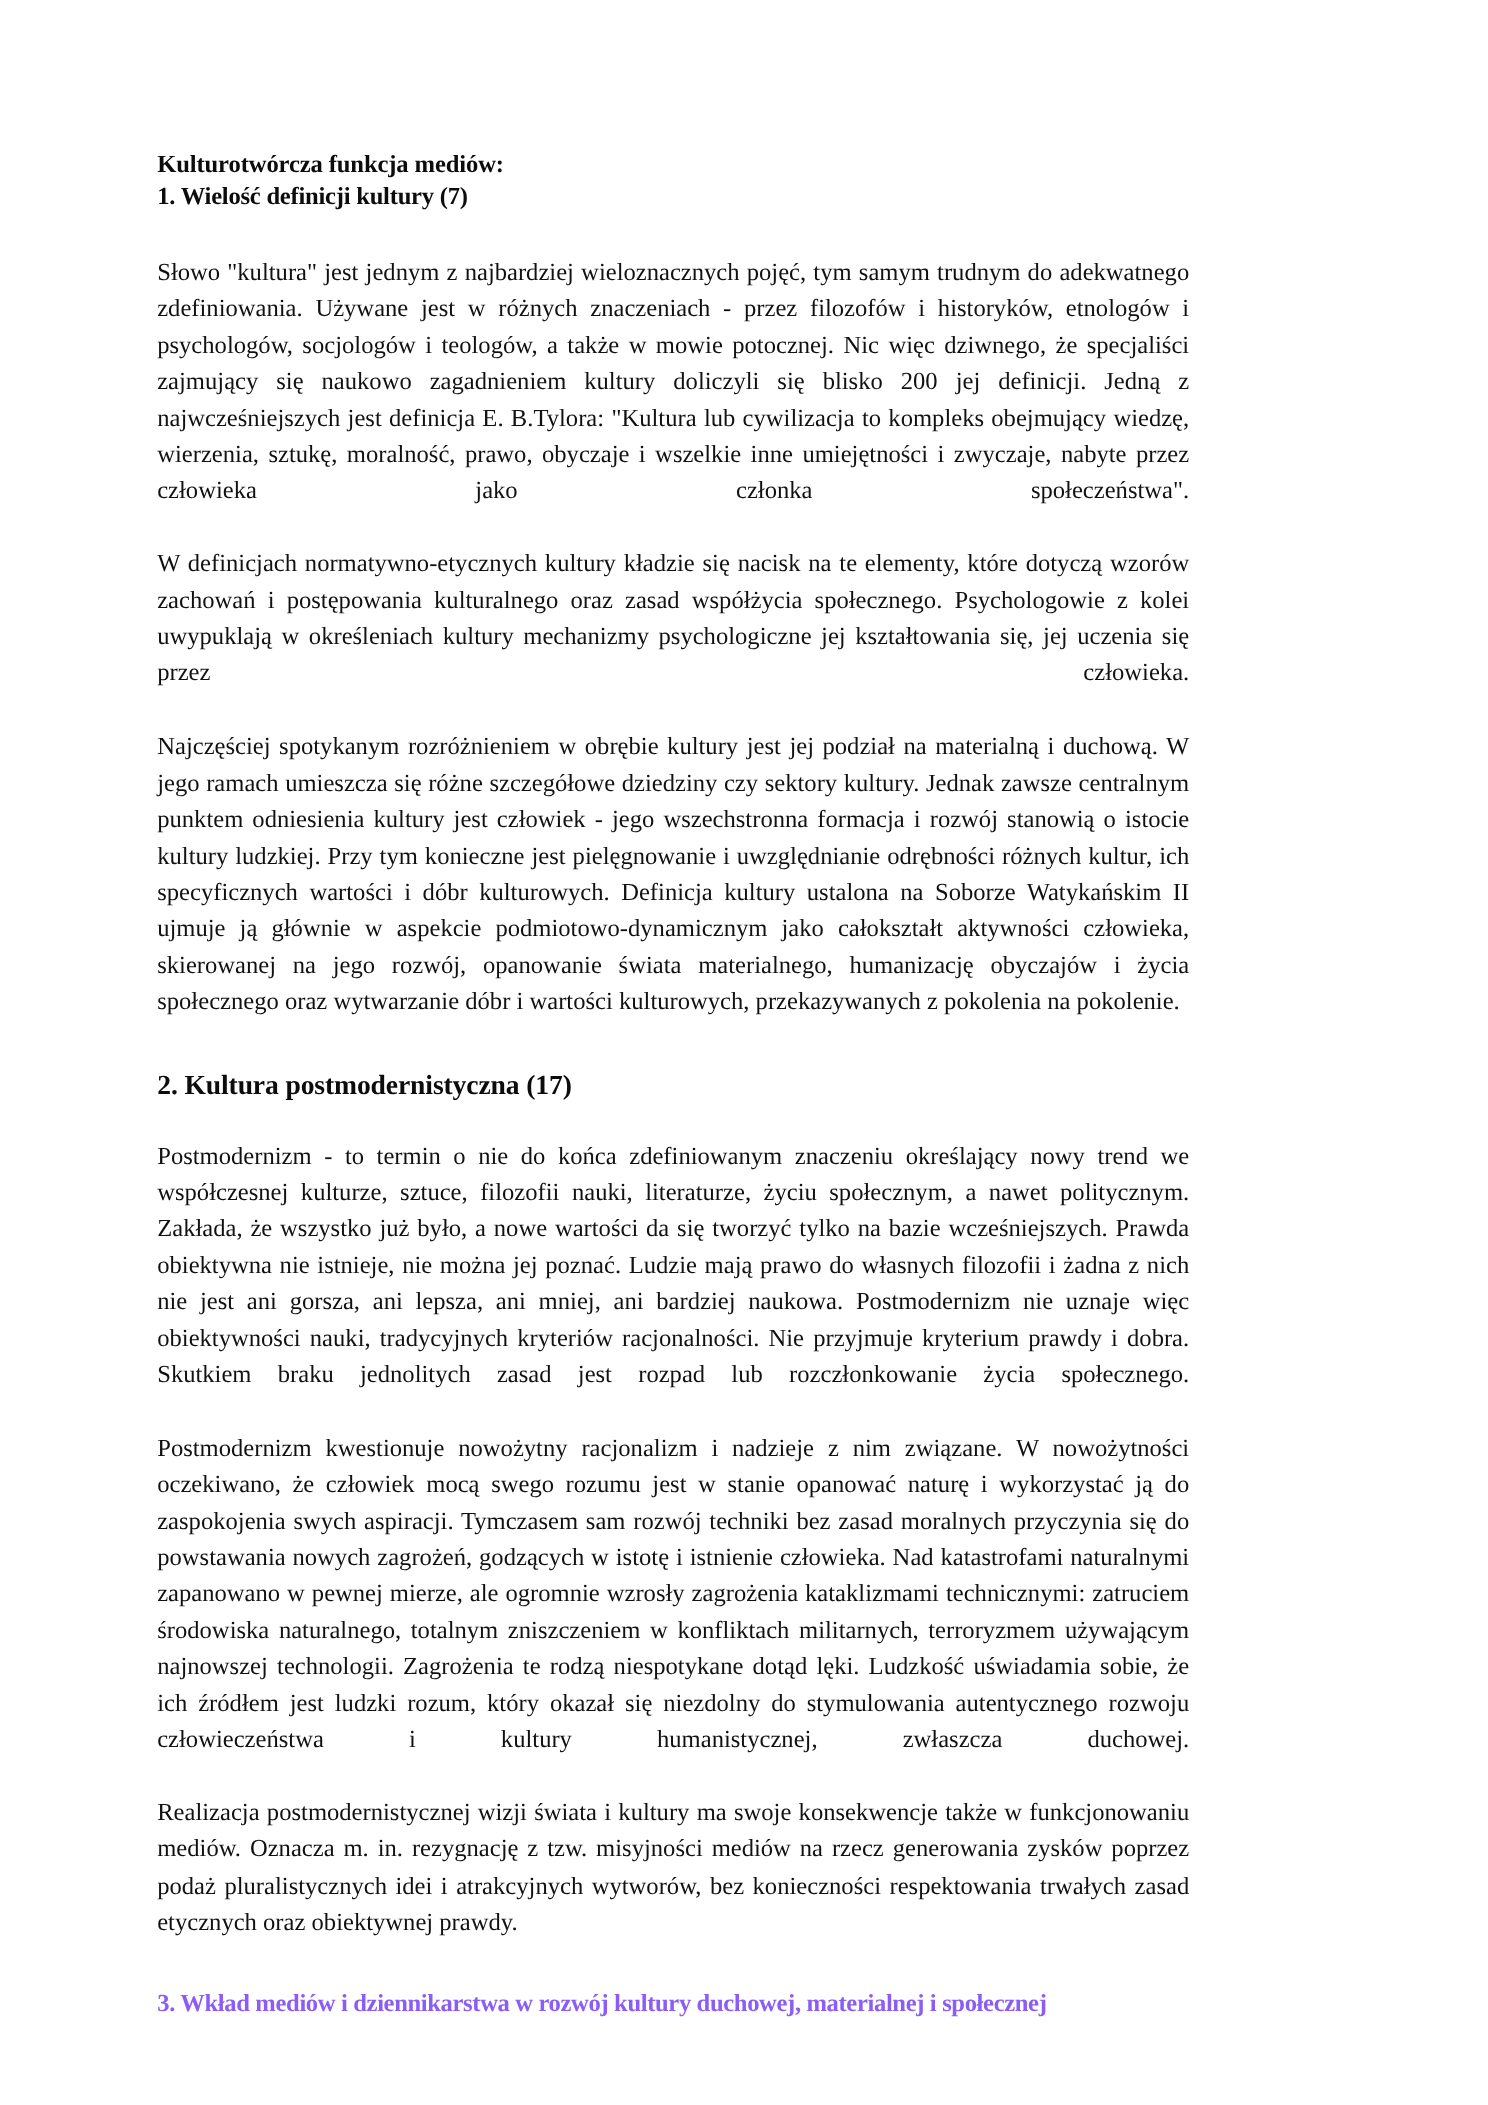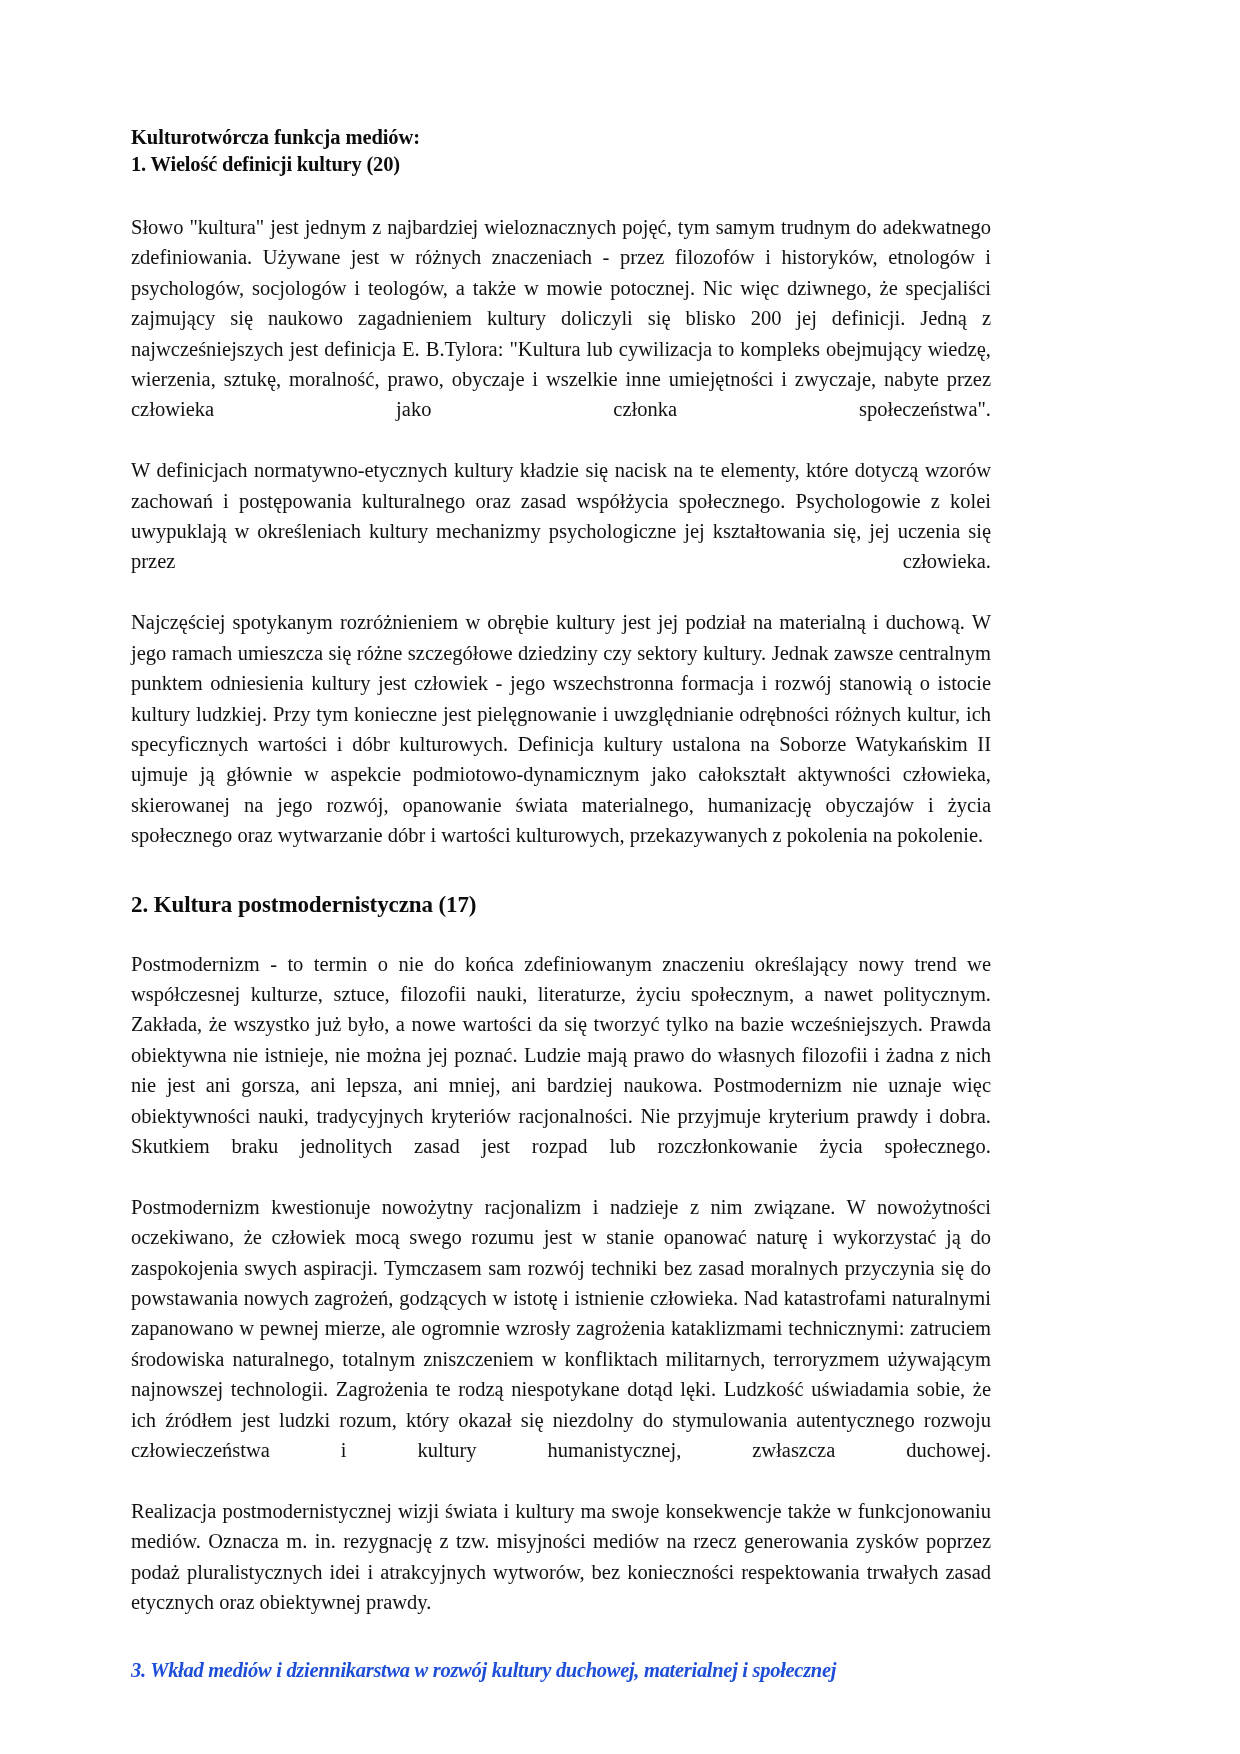--- a/index.html
+++ b/index.html
@@ -48,24 +48,23 @@
     line-height: 27px;
     letter-spacing: -0.1px;
     color: #0c0c0c;
     margin: 0;
   }
   .heading-3 {
     font-weight: bold;
     font-size: 20.5px;
     line-height: 27px;
     letter-spacing: -0.3px;
-    color: #1d4ed8;
+    color: #8b5cf6;
     margin: 0;
     white-space: nowrap;
-    font-style: italic;
   }
   
   .para {
     margin: 0;
     font-size: 20.5px;
     line-height: 30.4px;
     text-align: justify;
     text-justify: inter-word;
     color: #111111;
     hyphens: none;
@@ -82,21 +81,21 @@
   .para.last::after { display: none; }
 </style>
 </head>
 <body>
 
 <div class="page">
   <div class="doc-body">
 
     <div class="heading-block">
       <div class="heading">Kulturotwórcza funkcja mediów:</div>
-      <div class="heading tight">1. Wielość definicji kultury (20)</div>
+      <div class="heading tight">1. Wielość definicji kultury (7)</div>
     </div>
 
     <div class="gap-lg"></div>
 
     <p class="para">Słowo "kultura" jest jednym z najbardziej wieloznacznych pojęć, tym samym trudnym do adekwatnego zdefiniowania. Używane jest w różnych znaczeniach - przez filozofów i historyków, etnologów i psychologów, socjologów i teologów, a także w mowie potocznej. Nic więc dziwnego, że specjaliści zajmujący się naukowo zagadnieniem kultury doliczyli się blisko 200 jej definicji. Jedną z najwcześniejszych jest definicja E. B.Tylora: "Kultura lub cywilizacja to kompleks obejmujący wiedzę, wierzenia, sztukę, moralność, prawo, obyczaje i wszelkie inne umiejętności i zwyczaje, nabyte przez człowieka jako członka społeczeństwa".</p>
     <p class="para">W definicjach normatywno-etycznych kultury kładzie się nacisk na te elementy, które dotyczą wzorów zachowań i postępowania kulturalnego oraz zasad współżycia społecznego. Psychologowie z kolei uwypuklają w określeniach kultury mechanizmy psychologiczne jej kształtowania się, jej uczenia się przez człowieka.</p>
     <p class="para last">Najczęściej spotykanym rozróżnieniem w obrębie kultury jest jej podział na materialną i duchową. W jego ramach umieszcza się różne szczegółowe dziedziny czy sektory kultury. Jednak zawsze centralnym punktem odniesienia kultury jest człowiek - jego wszechstronna formacja i rozwój stanowią o istocie kultury ludzkiej. Przy tym konieczne jest pielęgnowanie i uwzględnianie odrębności różnych kultur, ich specyficznych wartości i dóbr kulturowych. Definicja kultury ustalona na Soborze Watykańskim II ujmuje ją głównie w aspekcie podmiotowo-dynamicznym jako całokształt aktywności człowieka, skierowanej na jego rozwój, opanowanie świata materialnego, humanizację obyczajów i życia społecznego oraz wytwarzanie dóbr i wartości kulturowych, przekazywanych z pokolenia na pokolenie.</p>
 
     <div class="gap-xl"></div>
 

